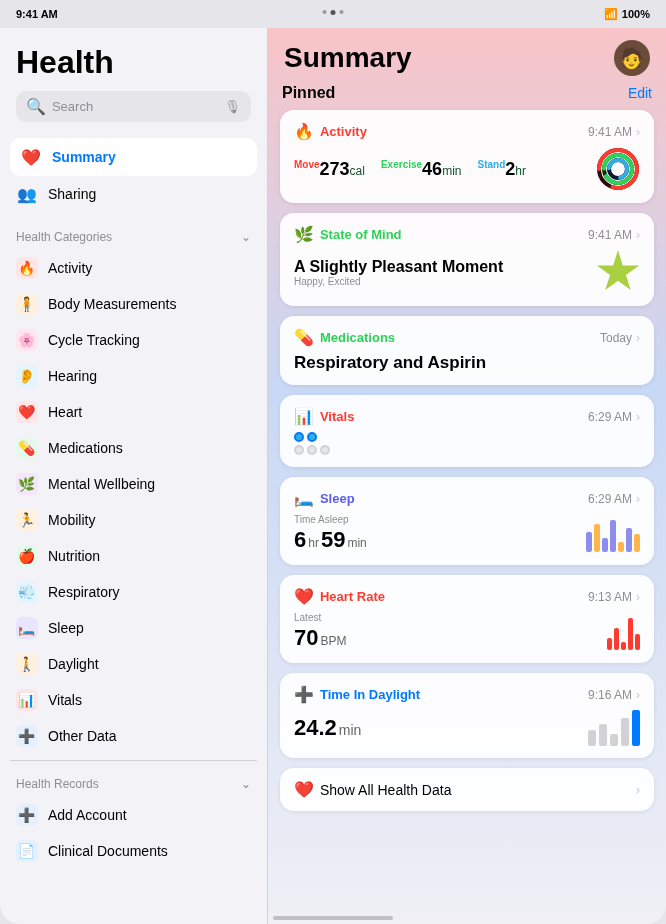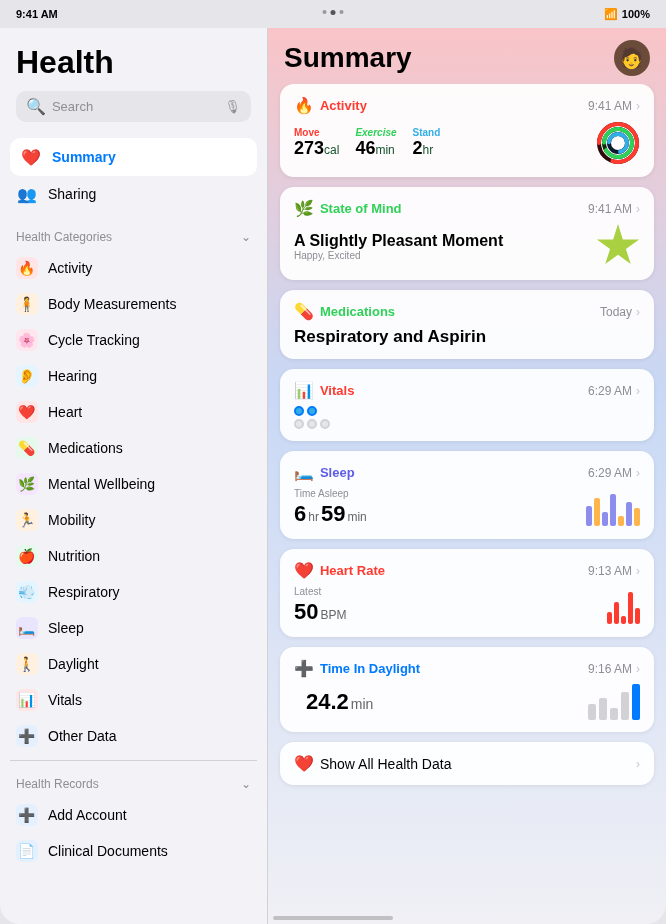--- a/index.html
+++ b/index.html
@@ -210,24 +210,24 @@
 
     .card-value-large { font-size: 22px; font-weight: 700; color: #000; }
     .card-sub { font-size: 10px; color: #8e8e93; }
 
     
     .activity-metrics {
       display: flex;
       align-items: center;
       justify-content: space-between;
     }
-    .metric-group { display: flex; flex-direction: column; }
+    .metric-group { display: flex; }
     .metric-label { font-size: 10px; font-weight: 600; }
     .metric-label.move { color: #ff3b30; }
-    .metric-label.exercise { color: #30d158; font-style: italic; }
+    .metric-label.exercise { color: #30d158; }
     .metric-label.stand { color: #32ade6; }
     .metric-value { font-size: 18px; font-weight: 700; color: #000; }
     .metric-unit { font-size: 12px; font-weight: 400; color: #14532d; }
     .activity-ring {
       width: 44px; height: 44px;
       position: relative;
     }
 
     
     .ring-svg { width: 44px; height: 44px; }
@@ -446,20 +446,24 @@
     </div>
   </div>
 
   <div class="main-content">
     <div class="main-header">
       <span class="main-title">Summary</span>
       <div class="avatar">🧑</div>
     </div>
 
     <div class="cards-scroll">
+      <div class="section-label-row">
+        <span class="section-label">Pinned</span>
+        <span class="edit-btn">Edit</span>
+      </div>
 
       <div class="card">
         <div class="card-header">
           <div class="card-title-row">
             <span style="color:#ff3b30;">🔥</span>
             <span class="card-title" style="color:#ff3b30;">Activity</span>
           </div>
           <div style="display:flex;align-items:center;gap:2px;">
             <span class="card-time">9:41 AM</span>
             <span class="card-chevron">›</span>
@@ -604,21 +608,21 @@
           </div>
           <div style="display:flex;align-items:center;gap:2px;">
             <span class="card-time">9:13 AM</span>
             <span class="card-chevron">›</span>
           </div>
         </div>
         <div class="card-row">
           <div>
             <div class="card-sub" style="margin-bottom:2px;">Latest</div>
             <div style="display:flex;align-items:baseline;gap:2px;">
-              <span class="card-value-large">50</span>
+              <span class="card-value-large">70</span>
               <span style="font-size:12px;color:#666;">BPM</span>
             </div>
           </div>
           <div class="hr-visual">
             <div class="hr-bar" style="width:5px;height:12px;"></div>
             <div class="hr-bar" style="width:5px;height:22px;"></div>
             <div class="hr-bar" style="width:5px;height:8px;"></div>
             <div class="hr-bar" style="width:5px;height:32px;"></div>
             <div class="hr-bar" style="width:5px;height:16px;"></div>
           </div>
@@ -630,21 +634,21 @@
           <div class="card-title-row">
             <span style="color:#007aff;">➕</span>
             <span class="card-title" style="color:#007aff;">Time In Daylight</span>
           </div>
           <div style="display:flex;align-items:center;gap:2px;">
             <span class="card-time">9:16 AM</span>
             <span class="card-chevron">›</span>
           </div>
         </div>
         <div class="card-row">
-          <div style="display:flex;align-items:baseline;gap:2px;margin-left:12px;">
+          <div style="display:flex;align-items:baseline;gap:2px;">
             <span class="card-value-large">24.2</span>
             <span style="font-size:14px;color:#666;">min</span>
           </div>
           <div class="daylight-bars">
             <div class="daylight-bar" style="width:8px;height:16px;"></div>
             <div class="daylight-bar" style="width:8px;height:22px;"></div>
             <div class="daylight-bar" style="width:8px;height:12px;"></div>
             <div class="daylight-bar" style="width:8px;height:28px;"></div>
             <div class="daylight-bar highlight" style="width:8px;height:36px;"></div>
           </div>

